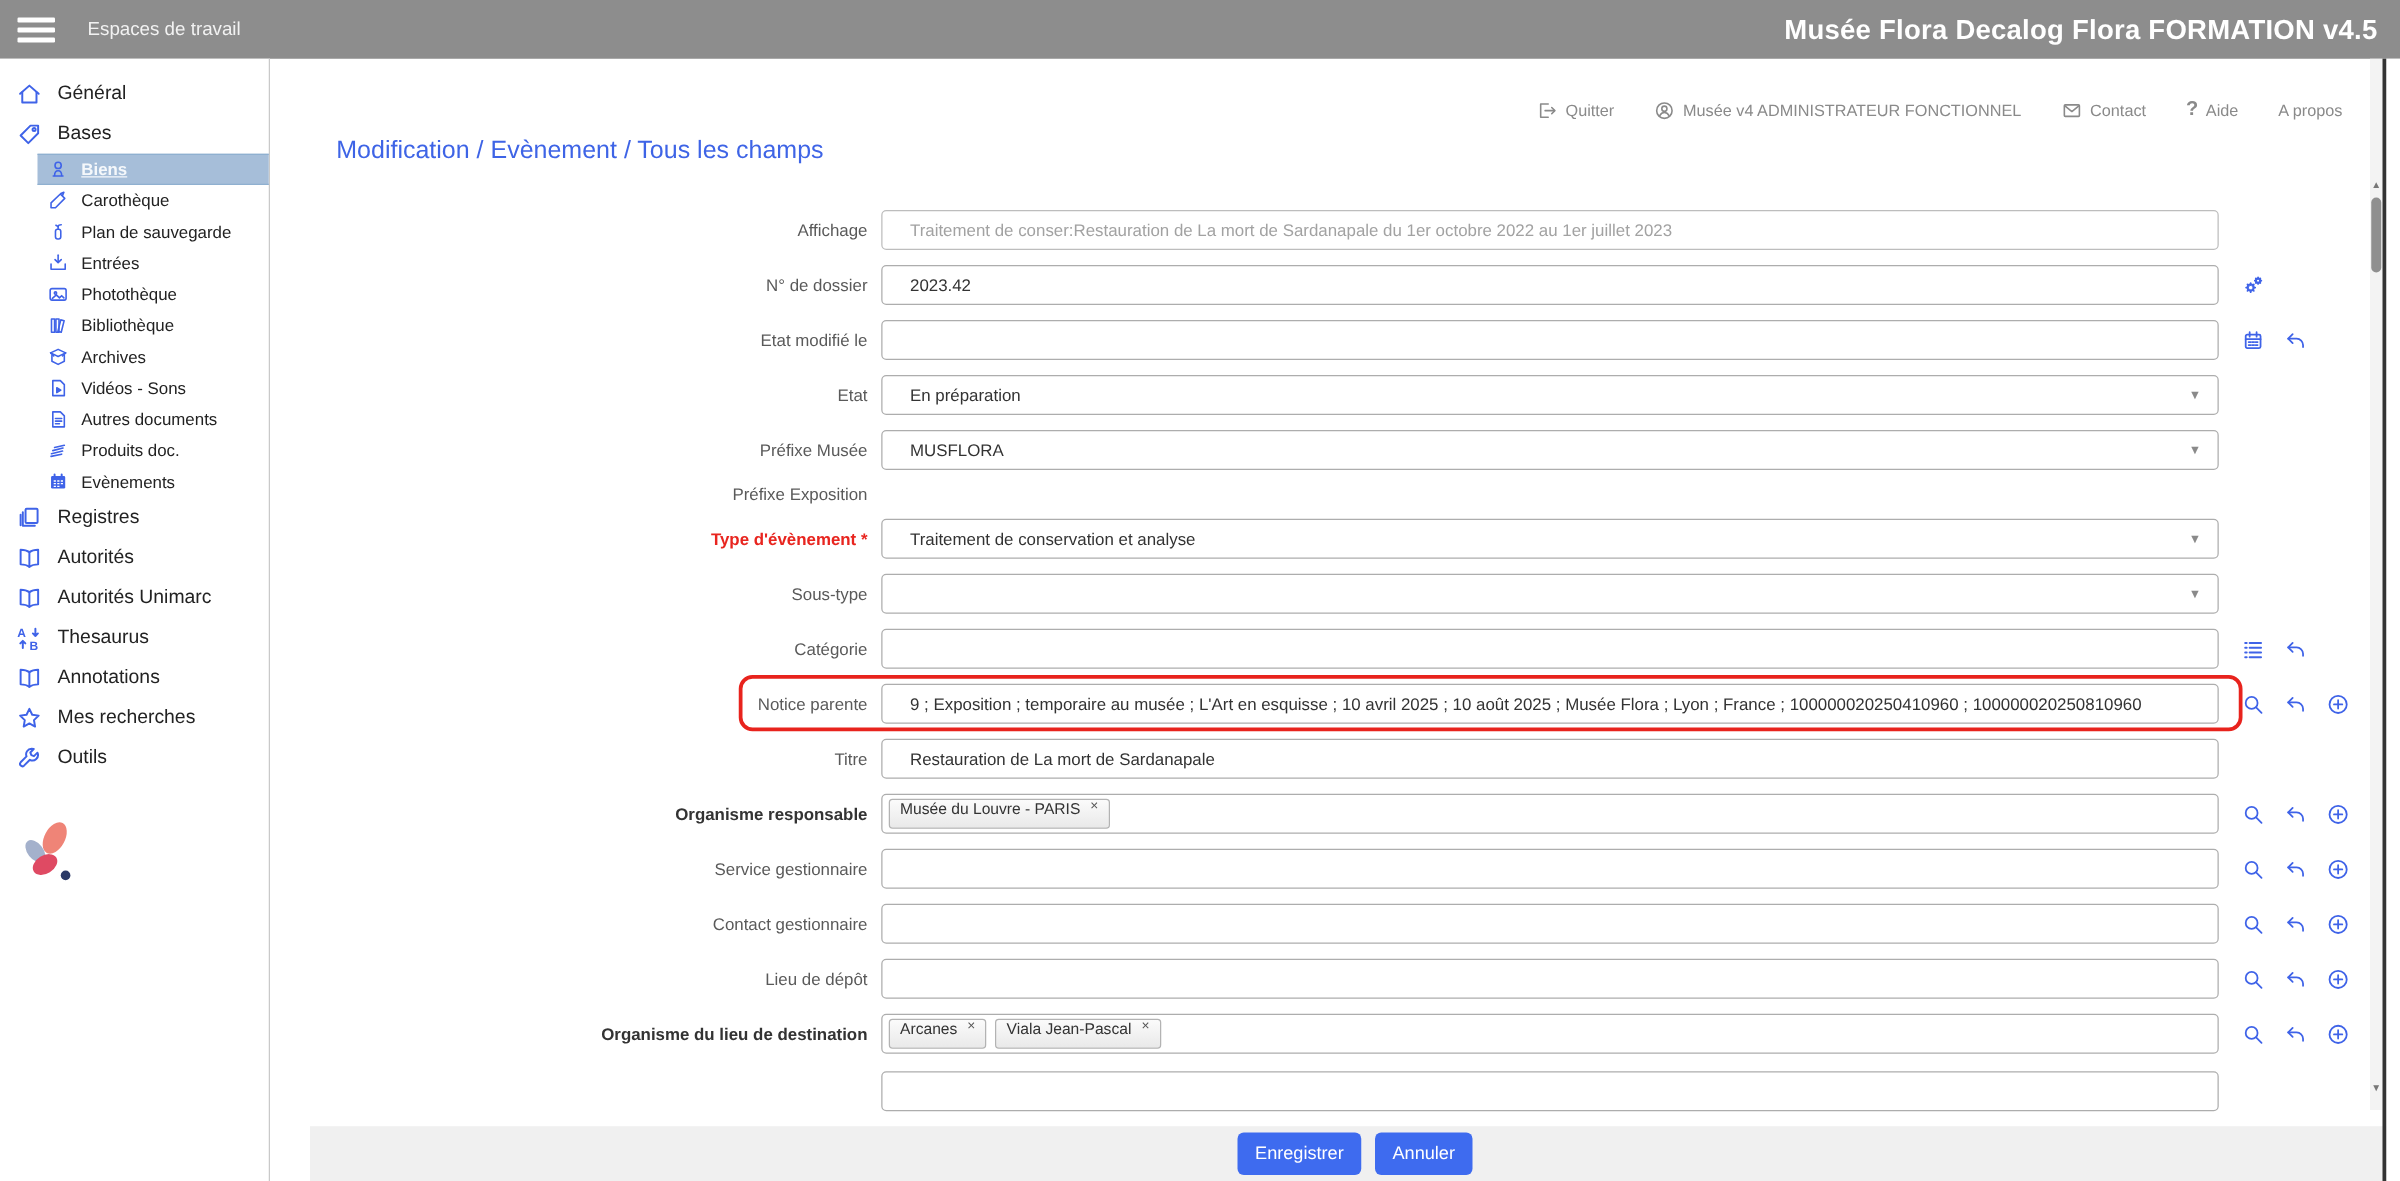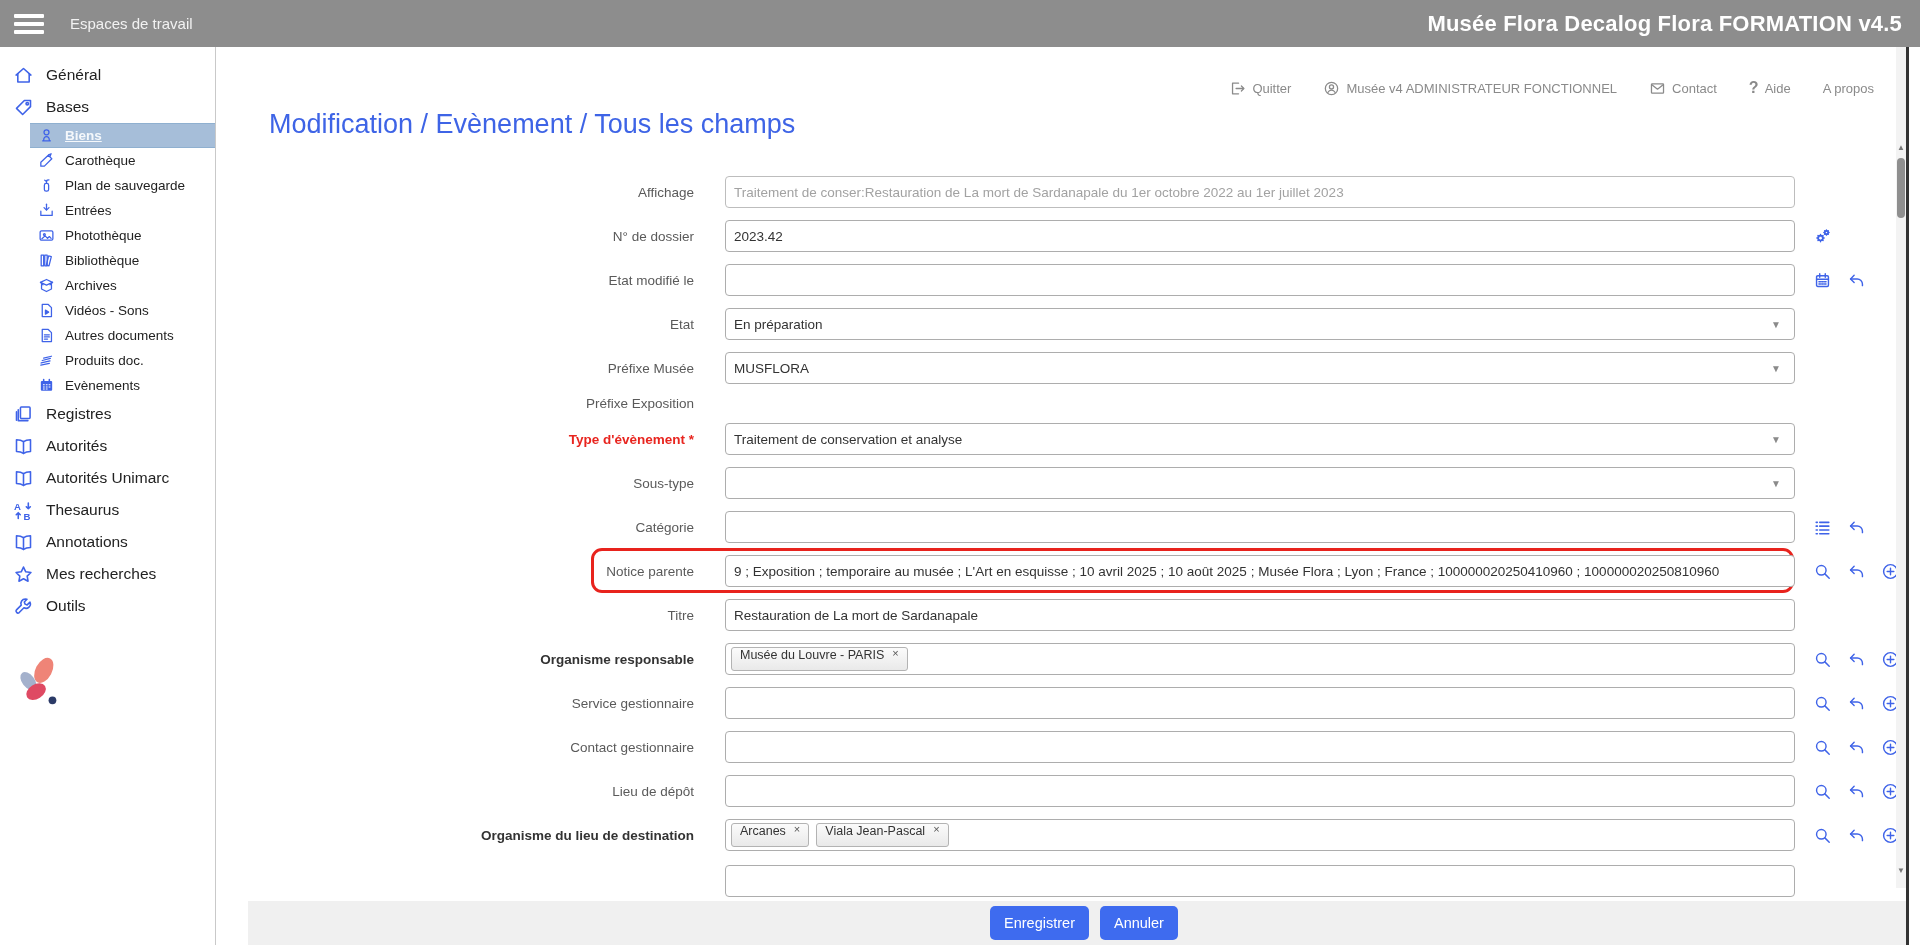--- a/index.html
+++ b/index.html
@@ -34,31 +34,31 @@
   .tagline { font-size:8.5px; color:#2b3a67; font-weight:bold; margin-top:3px; white-space:nowrap; }
 
   
   .main { flex:1; display:flex; flex-direction:column; overflow:hidden; position:relative; }
   .content { flex:1; overflow:hidden; }
   .userbar { display:flex; justify-content:flex-end; align-items:center; gap:32px; padding:32px 46px 0 0; color:#8a8a8a; font-size:13px; }
   .userbar .ulink { display:flex; align-items:center; gap:6px; cursor:pointer; white-space:nowrap; }
   .userbar .uicn { width:17px; height:17px; display:flex; }
   .userbar .uicn svg { width:100%; height:100%; stroke:#8a8a8a; }
   .userbar .qmark { font-size:16px; font-weight:bold; color:#8a8a8a; }
-  .page-title { color:#3e64e6; font-size:27px; font-weight:normal; margin:12px 0 0 21px; }
+  .page-title { color:#3e64e6; font-size:20px; font-weight:normal; margin:12px 0 0 21px; }
 
   
   .form { padding:36px 0 0 21px; }
   .frow { display:flex; align-items:center; margin-bottom:12px; position:relative; }
   .frow.partial { margin-top:14px; }
   .flabel { width:436px; flex-shrink:0; text-align:right; padding-right:11px; font-size:13.5px; color:#5a5a5a; white-space:nowrap; }
   .flabel.bold { font-weight:bold; color:#333; }
   .flabel.required { font-weight:bold; color:#e8251f; }
   .fbox { width:1070px; height:32px; border:1px solid #adadad; border-radius:4px; background:#fff;
-          display:flex; align-items:center; padding:0 8px; font-size:13.5px; color:#333; position:relative;margin-left:20px; }
+          display:flex; align-items:center; padding:0 22px; font-size:13.5px; color:#333; position:relative; }
   .fbox.readonly { color:#a2a2a2; border-color:#bdbdbd; }
   .fbox input { border:none; outline:none; width:100%; font:inherit; color:inherit; background:transparent; padding:0; }
   .fbox .caret { position:absolute; right:13px; color:#8a8a8a; font-size:10px; }
   .fbox.chipsbox { padding-left:5px; }
   .chip { display:inline-flex; align-items:flex-start; height:24px; background:linear-gradient(#fbfbfb,#e9e9e9);
           border:1px solid #b3b3b3; border-radius:3px; padding:0 8px; margin-right:7px; font-size:12.5px; color:#333; }
   .chip .x { margin-left:8px; font-size:11px; color:#555; cursor:pointer; line-height:1; }
   .ficons { display:flex; align-items:center; gap:15px; margin-left:18px; }
   .ficon { width:19px; height:19px; display:flex; cursor:pointer; }
   .ficon svg { width:100%; height:100%; }

